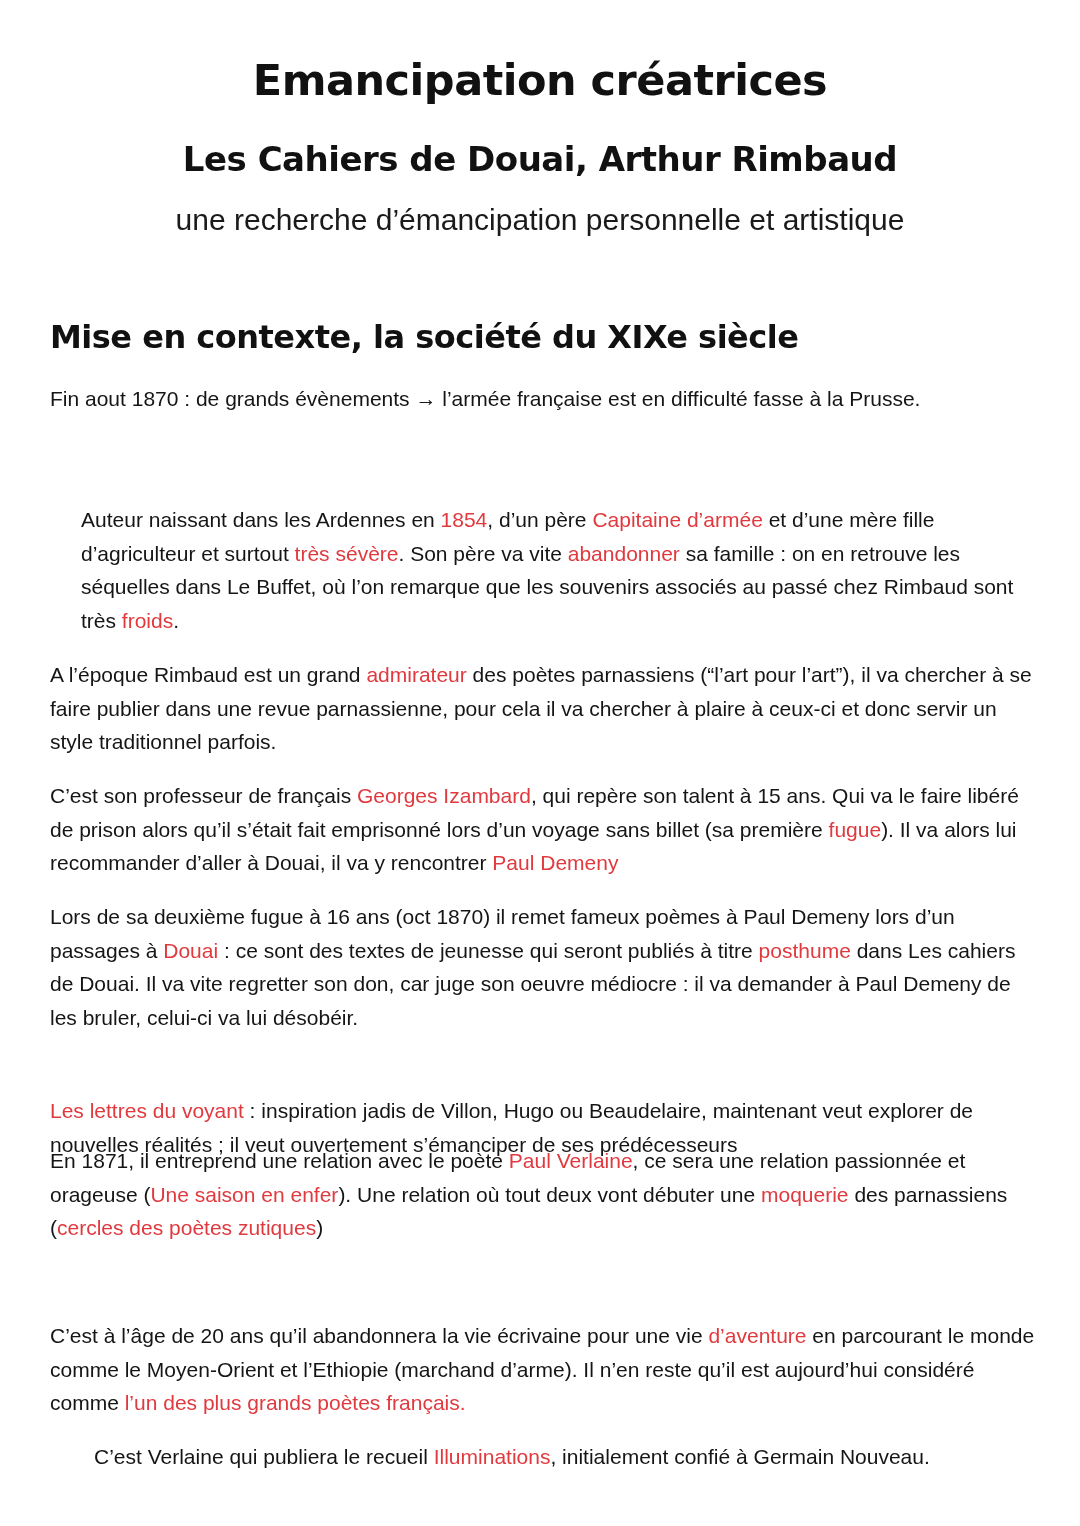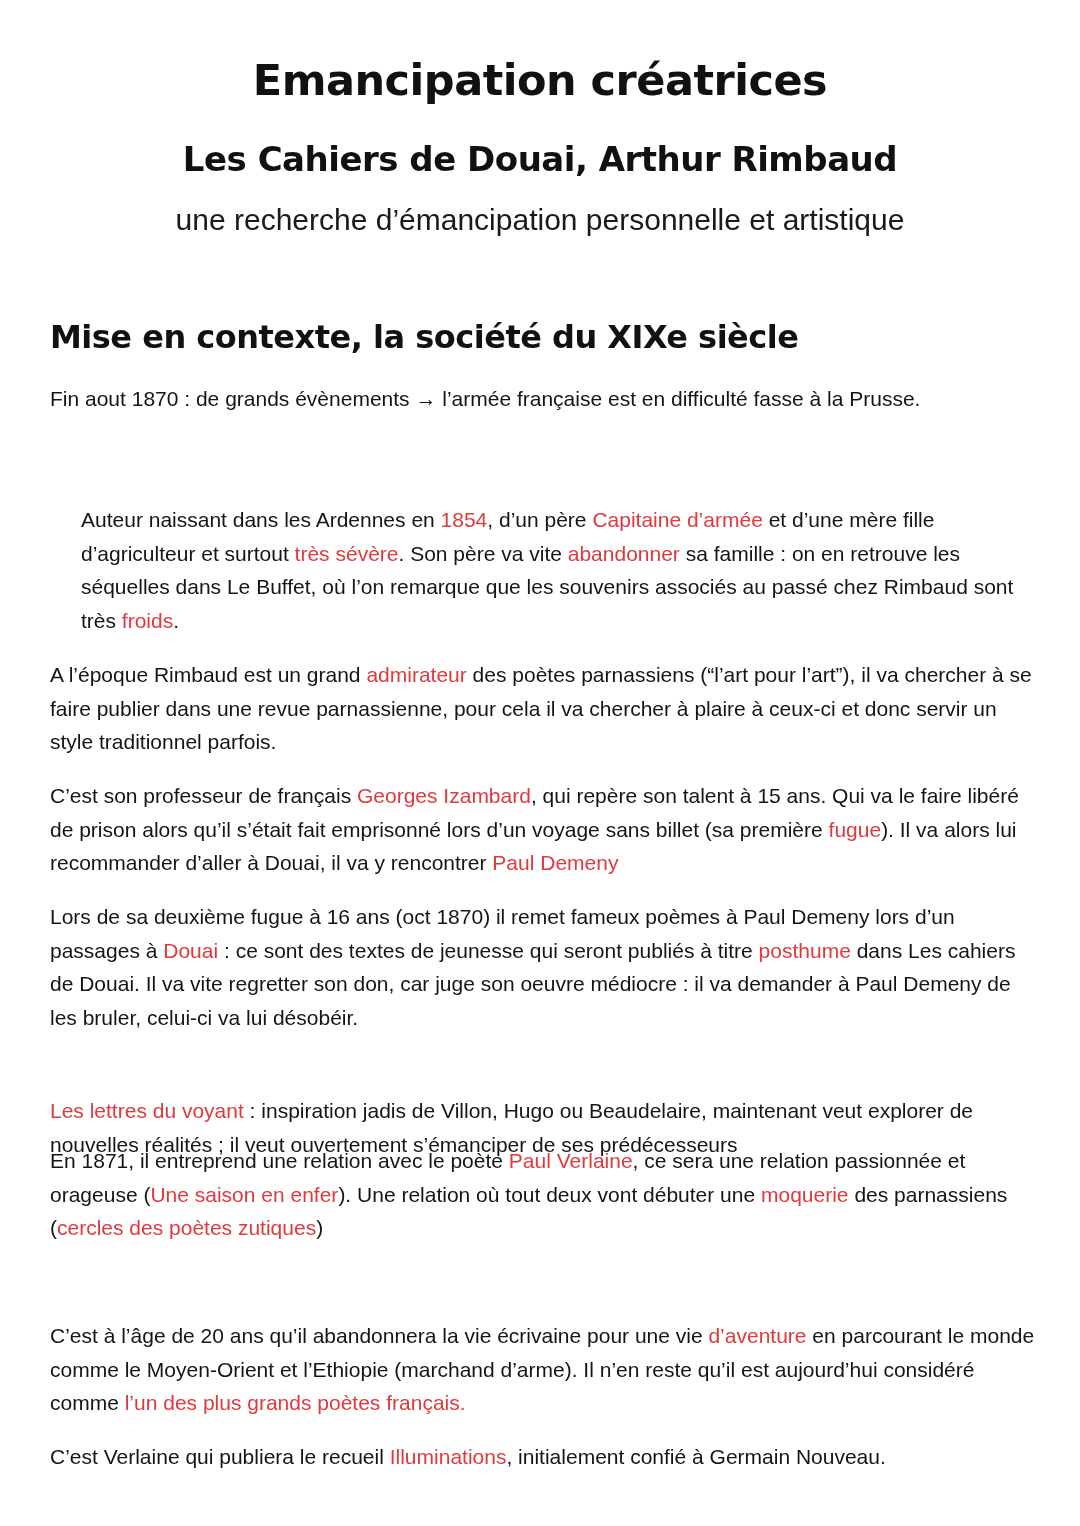--- a/index.html
+++ b/index.html
@@ -116,17 +116,17 @@
 
   <p class="para" style="top:1144px;">
     <span>En 1871, il entreprend une relation avec le poète </span><span class="hl">Paul Verlaine</span><span>, ce sera une relation passionnée et orageuse (</span><span class="hl">Une saison en enfer</span><span>). Une relation où tout deux vont débuter une </span><span class="hl">moquerie</span><span> des parnassiens (</span><span class="hl">cercles des poètes zutiques</span><span>)</span>
   </p>
 
 
   <p class="para" style="top:1319px;">
     <span>C’est à l’âge de 20 ans qu’il abandonnera la vie écrivaine pour une vie </span><span class="hl">d’aventure</span><span> en parcourant le monde comme le Moyen-Orient et l’Ethiopie (marchand d’arme). Il n’en reste qu’il est aujourd’hui considéré comme </span><span class="hl">l’un des plus grands poètes français.</span>
   </p>
 
-  <p class="para" style="top:1440px;">
+  <p class="para" style="top:1440px;margin-left:44px;">
     <span>C’est Verlaine qui publiera le recueil </span><span class="hl">Illuminations</span><span>, initialement confié à Germain Nouveau.</span>
   </p>
 
 </div>
 
 </body></html>

